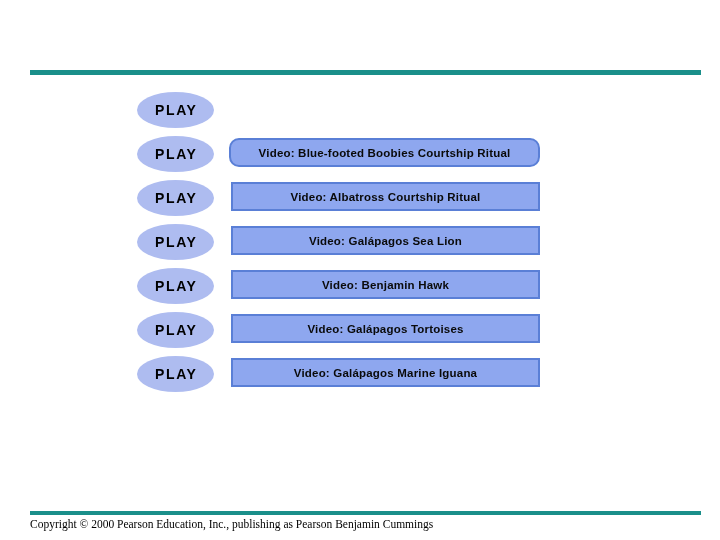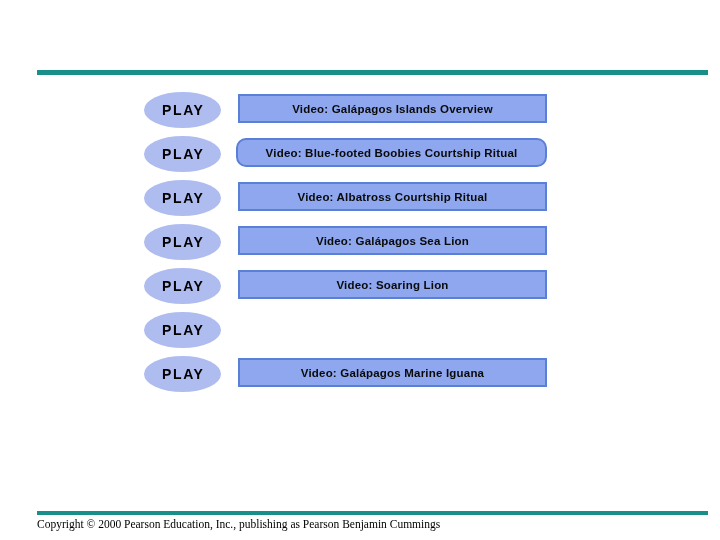--- a/index.html
+++ b/index.html
@@ -11,21 +11,21 @@
     width: 720px;
     height: 540px;
     background: #ffffff;
     font-family: "Liberation Sans", sans-serif;
     overflow: hidden;
     position: relative;
   }
 
   .slide {
     position: absolute;
-    left: 13px;
+    left: 6px;
     top: 0;
     width: 580px;
     height: 540px;
   }
 
   
   .rule {
     position: absolute;
     left: 24px;
     width: 671px;
@@ -116,23 +116,20 @@
 <div class="slide">
 
   <div class="rule rule-top"></div>
 
   <div class="rows">
 
     <div class="row">
       <div class="play-btn">
         <span class="play-label">PLAY</span>
       </div>
-      <div class="video-box box-default">
-        <span class="video-label">Video: Galápagos Islands Overview</span>
-      </div>
     </div>
 
     <div class="row">
       <div class="play-btn">
         <span class="play-label">PLAY</span>
       </div>
       <div class="video-box box-wide">
         <span class="video-label">Video: Blue-footed Boobies Courtship Ritual</span>
       </div>
     </div>
@@ -153,27 +150,30 @@
       <div class="video-box box-default">
         <span class="video-label">Video: Galápagos Sea Lion</span>
       </div>
     </div>
 
     <div class="row">
       <div class="play-btn">
         <span class="play-label">PLAY</span>
       </div>
       <div class="video-box box-default">
-        <span class="video-label">Video: Soaring Lion</span>
+        <span class="video-label">Video: Benjamin Hawk</span>
       </div>
     </div>
 
     <div class="row">
       <div class="play-btn">
         <span class="play-label">PLAY</span>
+      </div>
+      <div class="video-box box-default">
+        <span class="video-label">Video: Galápagos Tortoises</span>
       </div>
     </div>
 
     <div class="row">
       <div class="play-btn">
         <span class="play-label">PLAY</span>
       </div>
       <div class="video-box box-default">
         <span class="video-label">Video: Galápagos Marine Iguana</span>
       </div>

